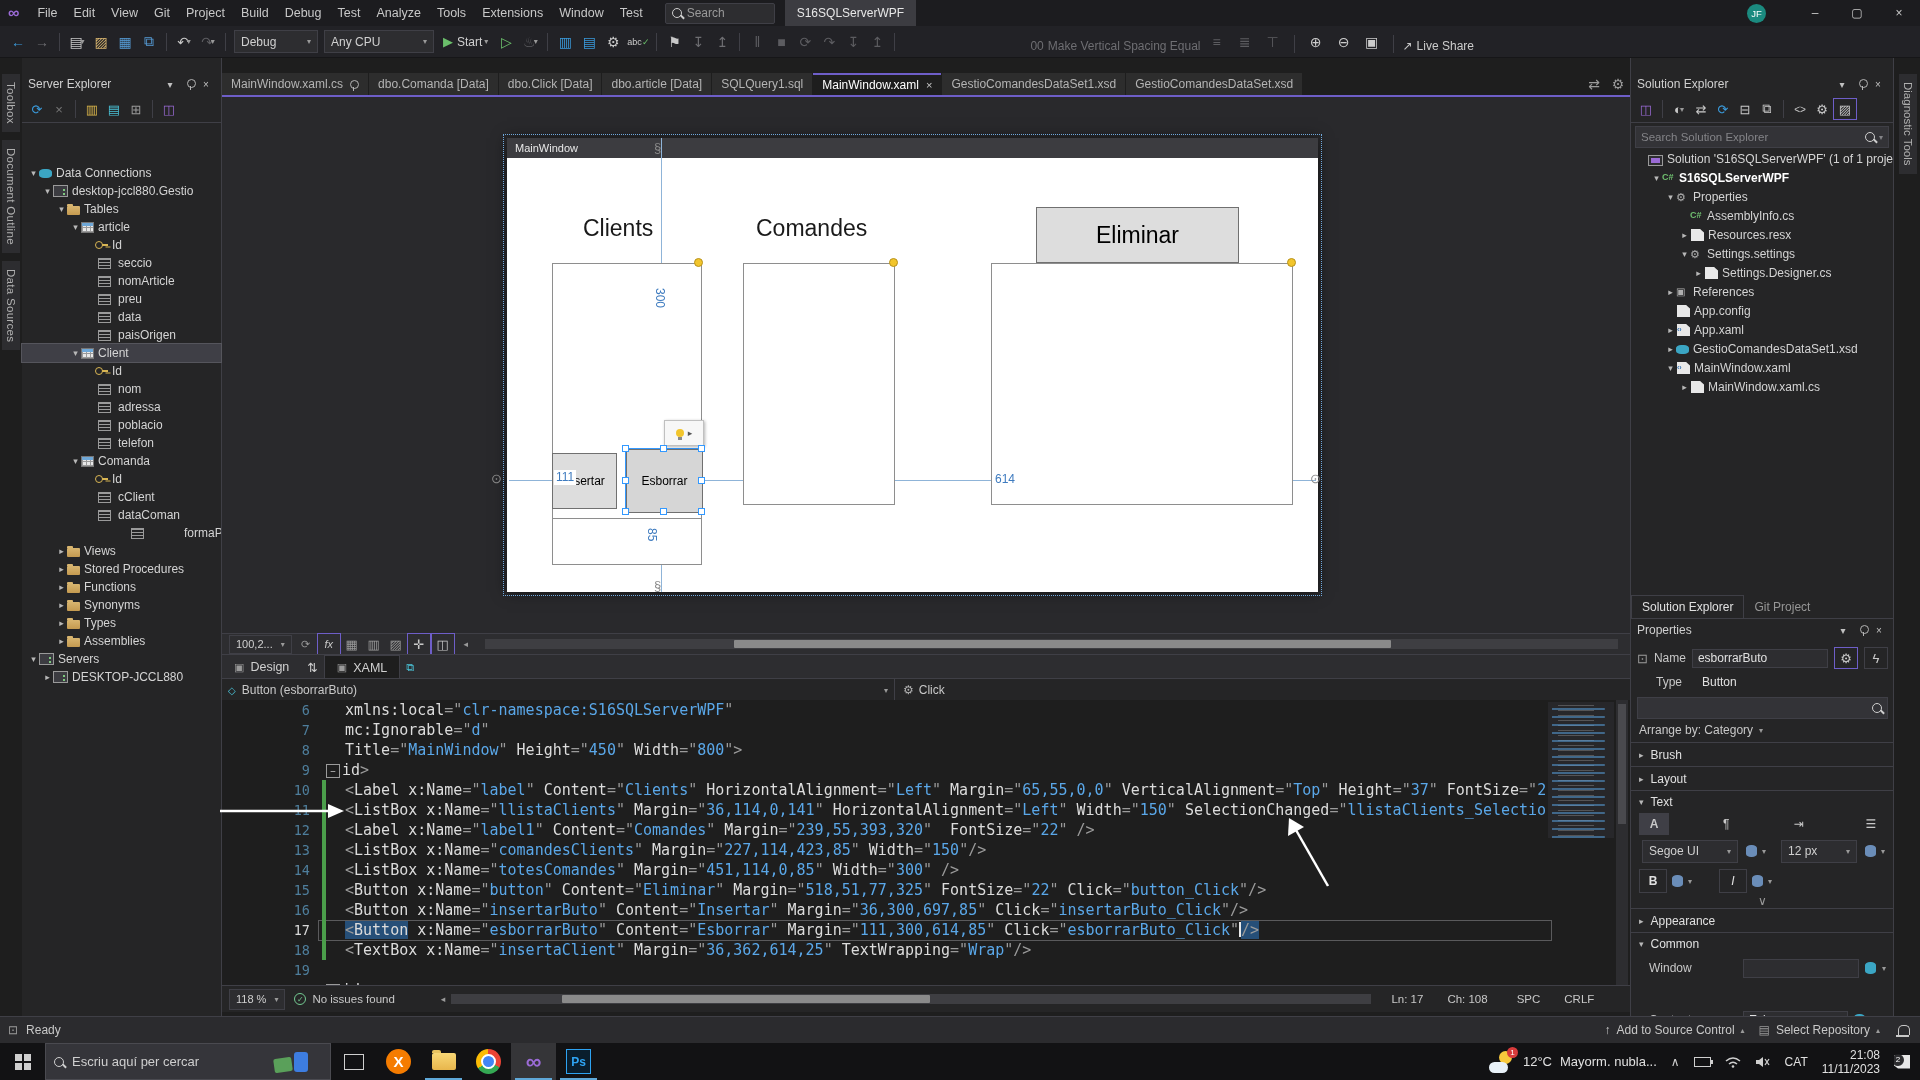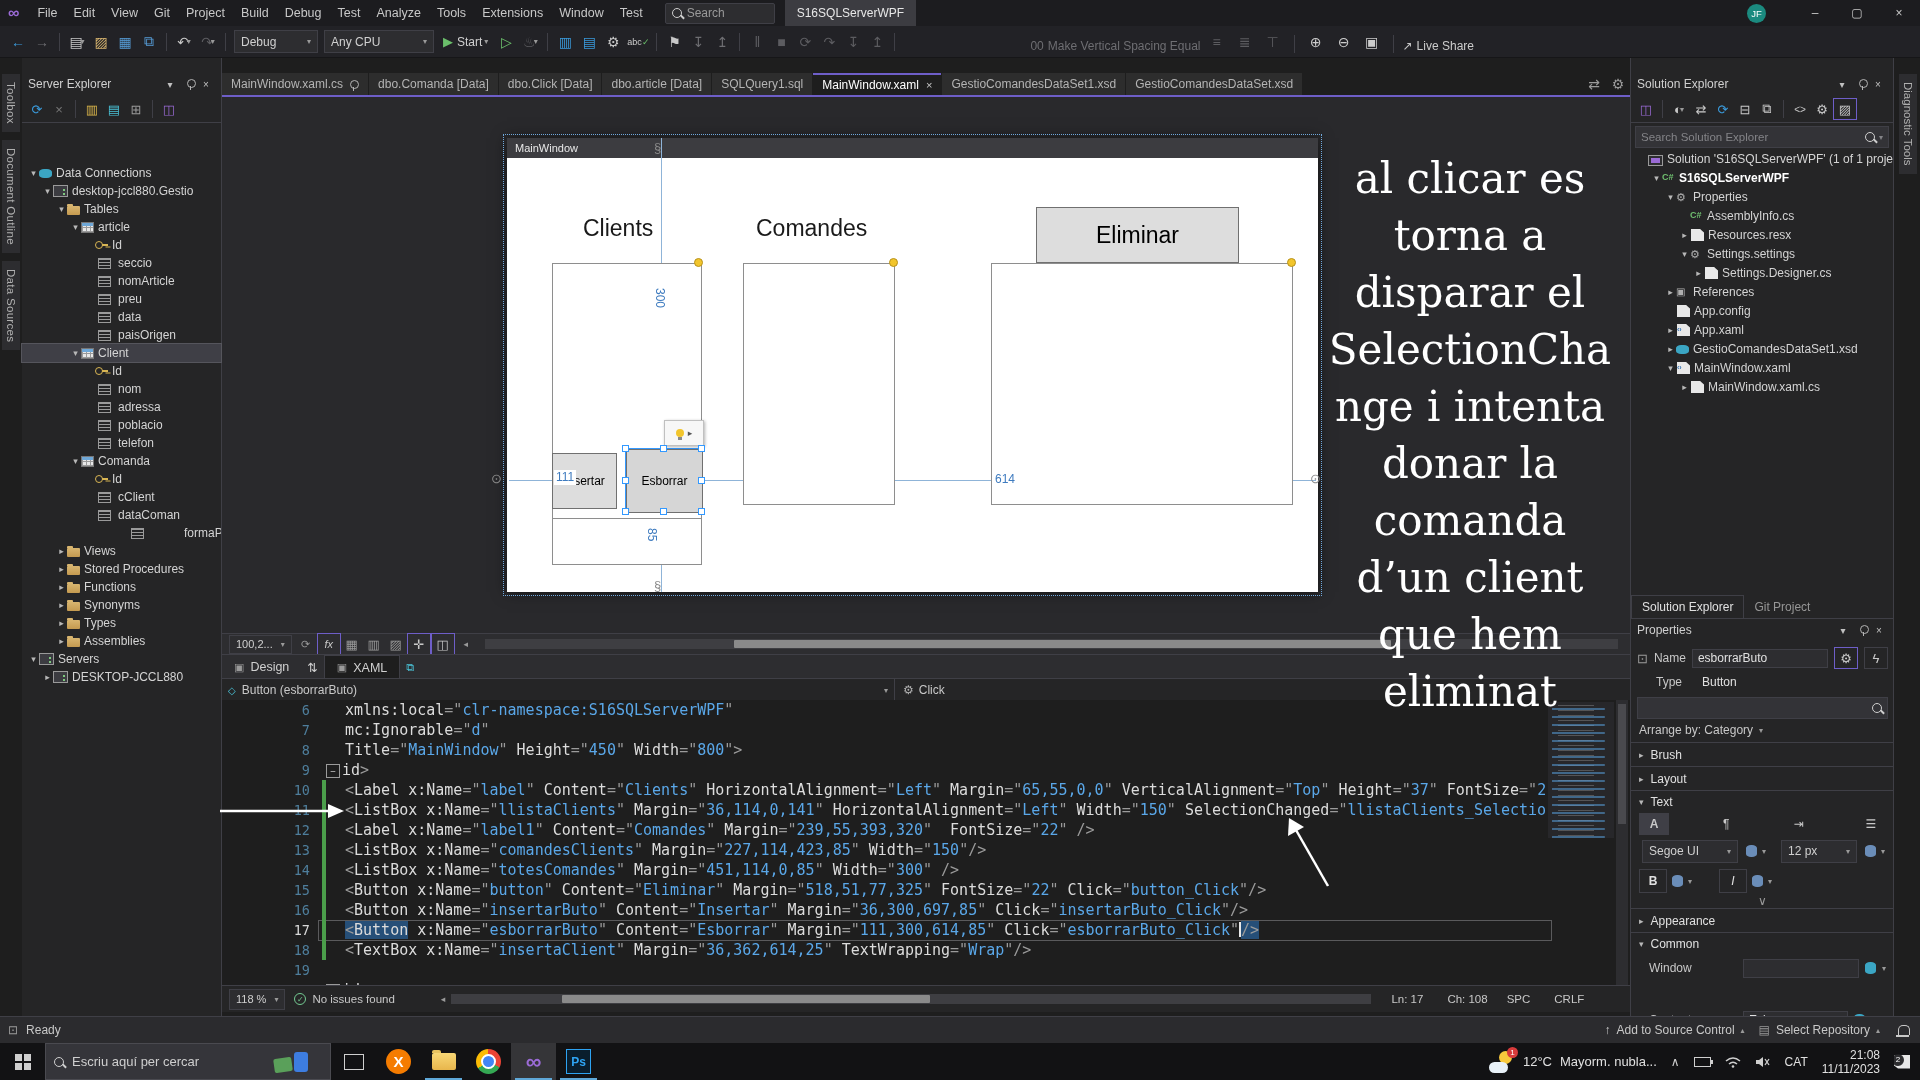--- a/index.html
+++ b/index.html
@@ -629,21 +629,21 @@
           <span class="ca">▾</span>
       </div>
       <span class="issue-dot">✓</span>
       <span>No issues found</span>
       <span style="color:#9a9a9a;margin-left:40px;font-size:9px;">◂</span>
       <div class="scrolltrack" style="flex:1;max-width:920px;">
         <div class="scrollthumb" style="left:12%;width:40%;"></div>
       </div>
       <span style="margin-left:14px;">Ln: 17</span>
       <span style="margin-left:18px;">Ch: 108</span>
-      <span style="margin-left:13px;">SPC</span>
+      <span style="margin-left:23px;">SPC</span>
       <span style="margin-left:18px;margin-right:8px;">CRLF</span>
     </div>
   </div>
 
   <div class="abs panel" style="left:1630px;top:58px;width:263px;height:958px;border-left:1px solid #3f3f46;">
 
     <div class="panel-hdr" style="margin-top:14px;">
       <span>Solution Explorer</span>
       <span class="sp"></span>
       <span class="hdr-ic">▾</span>
@@ -919,31 +919,19 @@
       <div style="text-align:right;font-size:12px;line-height:14px;">
         <div>21:08</div>
         <div>11/11/2023</div>
       </div>
       <span class="notif-ic">
           <span class="nbadge">2</span>
         </span>
     </div>
   </div>
 
-  <div id="overlay-text">
-      <div>al clicar es</div>
-      <div>torna a</div>
-      <div>disparar el</div>
-      <div>SelectionCha</div>
-      <div>nge i intenta</div>
-      <div>donar la</div>
-      <div>comanda</div>
-      <div>d’un client</div>
-      <div>que hem</div>
-      <div>eliminat</div>
-    </div>
   <svg id="arrows">
     <line x1="220" y1="811" x2="330" y2="811" stroke="#ffffff" stroke-width="2.5"></line>
     <polygon points="344,811 328,804 328,818" fill="#ffffff"></polygon>
     <line x1="1328" y1="886" x2="1296" y2="830" stroke="#ffffff" stroke-width="2.5"></line>
     <polygon points="1289,818 1288,836 1304,827" fill="#ffffff"></polygon>
   </svg>
 </div>
 
 </body></html>

